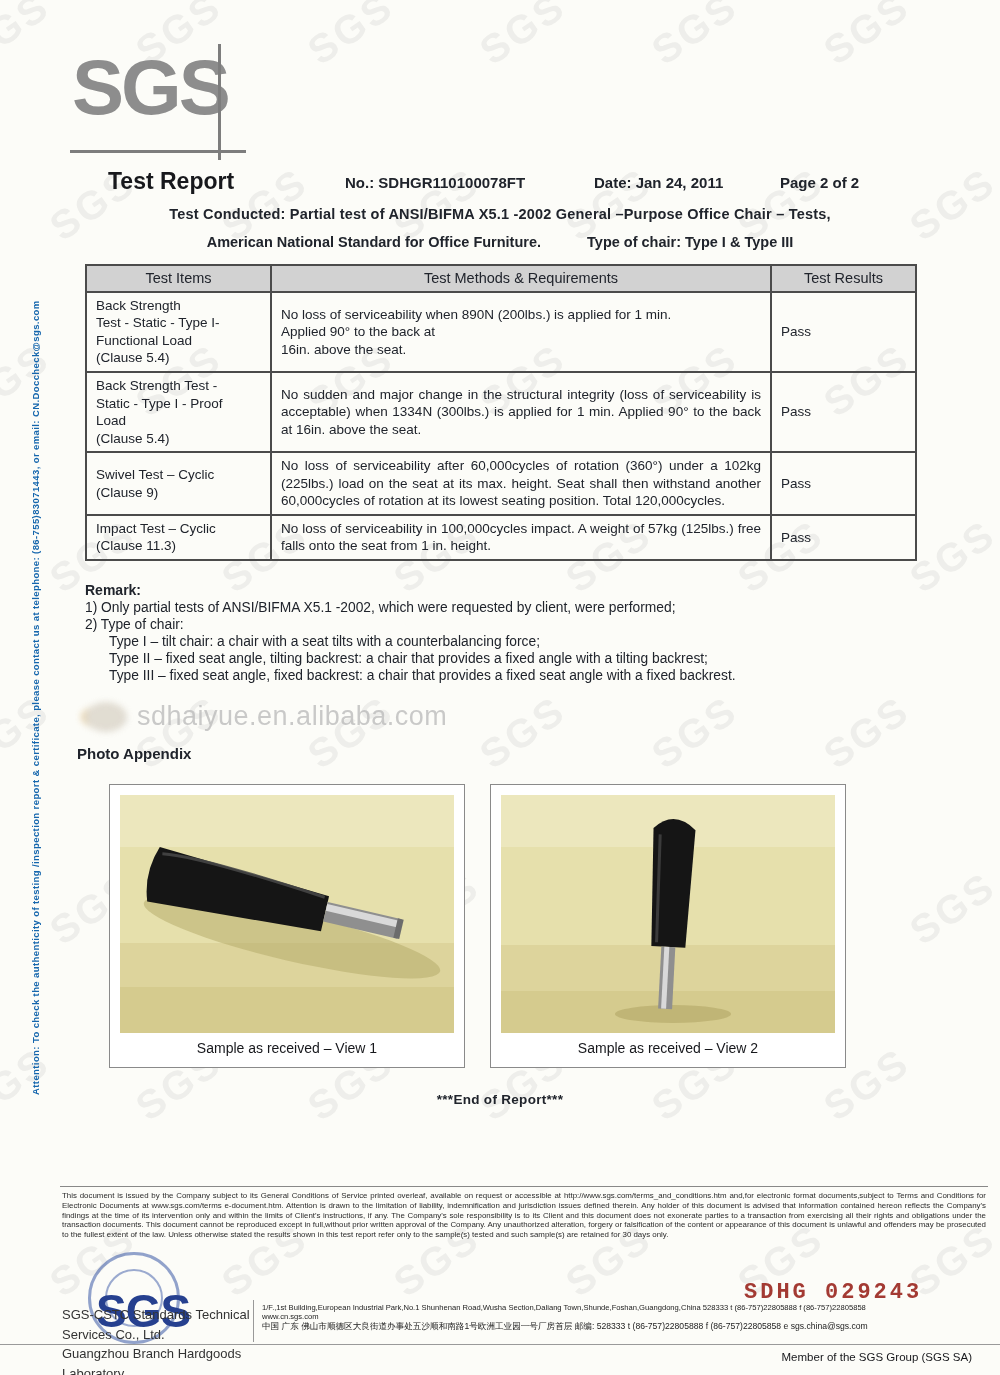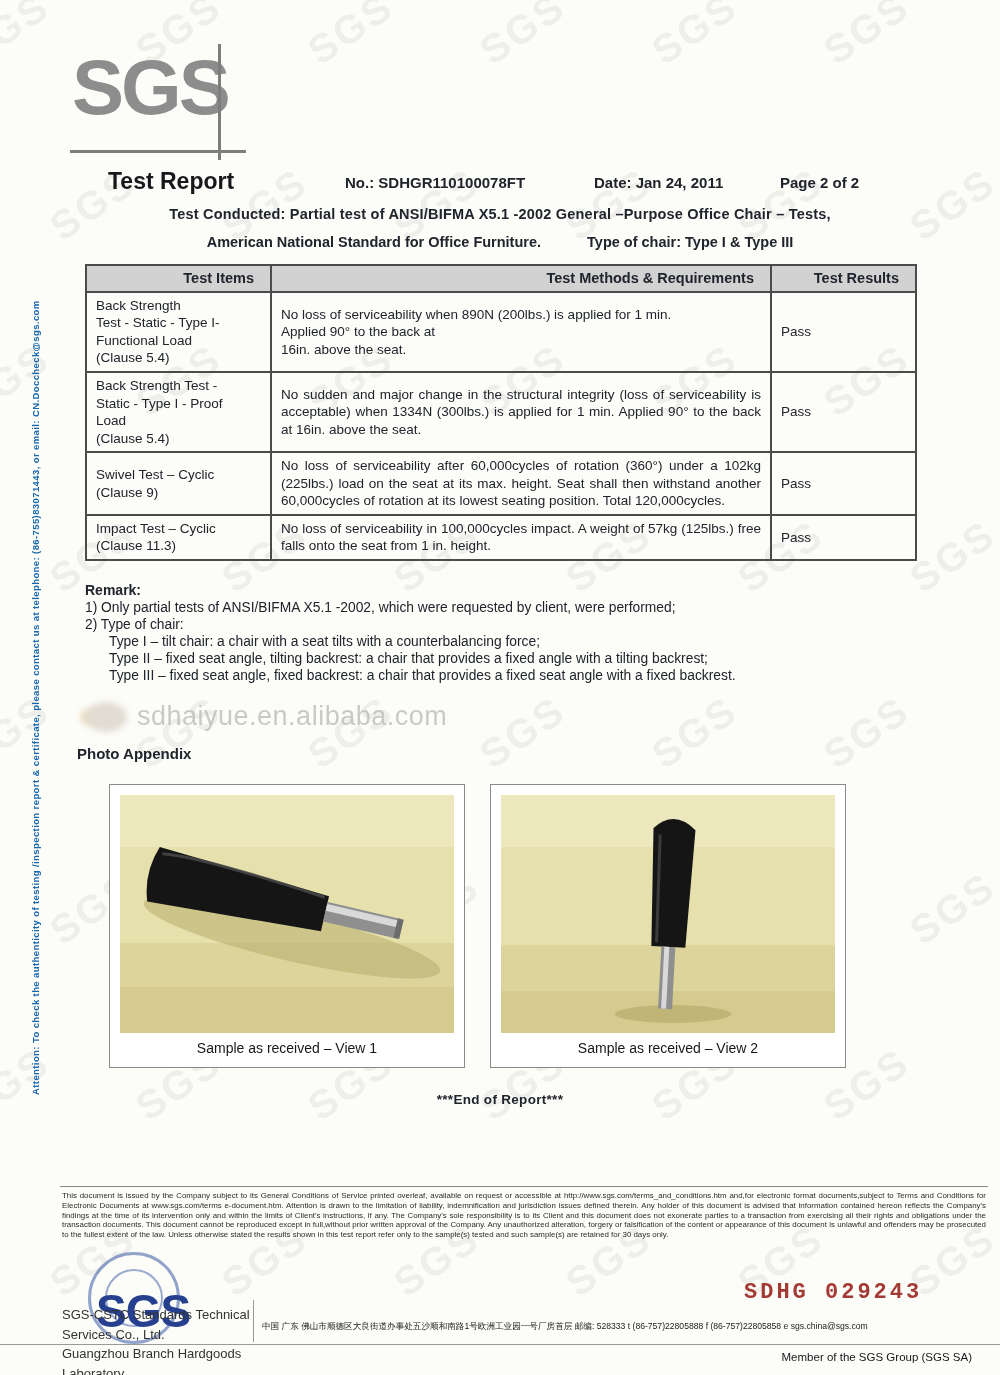--- a/index.html
+++ b/index.html
@@ -28,21 +28,21 @@
   .hdr-date { position:absolute; left:594px; top:174px; font-size:15px; font-weight:700; }
   .hdr-page { position:absolute; left:780px; top:174px; font-size:15px; font-weight:700; }
   .conducted1 { position:absolute; left:80px; top:206px; width:840px; text-align:center; font-size:14.5px; font-weight:700; letter-spacing:0.2px; }
   .conducted2 { position:absolute; left:85px; top:234px; width:830px; display:flex; justify-content:center; gap:46px; font-size:14.5px; font-weight:700; }
 
   
   .flow { position:absolute; left:85px; top:264px; width:830px; }
 
   table.rpt { width:830px; border-collapse:collapse; table-layout:fixed; }
   table.rpt th, table.rpt td { border:2px solid #4b4b4b; font-size:13.5px; line-height:1.3; padding:4px 9px; vertical-align:middle; }
-  table.rpt th { background:#d2d2d2; font-size:14.5px; font-weight:700; text-align:right; padding:3px 16px; }
+  table.rpt th { background:#d2d2d2; font-size:14.5px; font-weight:400; text-align:center; padding:3px 16px; }
   col.c1{width:185px;} col.c2{width:500px;} col.c3{width:145px;}
   td.item { text-align:left; white-space:pre-line; }
   td.method { text-align:justify; white-space:pre-line; }
   td.result { text-align:left; }
 
   .remark { margin-top:21px; font-size:13.8px; }
   .remark .rk-title { font-weight:700; font-size:14px; }
   .remark .rk-line { margin-top:2px; }
   .remark .rk-sub { margin-top:2px; padding-left:24px; }
 
@@ -265,20 +265,21 @@
       <span class="stamp-inner"></span>
     </div>
     <div class="logo-bottom">SGS</div>
 
     <div class="company-lines">
       <div>SGS-CSTC Standards Technical Services Co., Ltd.</div>
       <div>Guangzhou Branch Hardgoods Laboratory.</div>
     </div>
 
     <div class="v-div"></div>
+    <div class="addr-en">1/F.,1st Building,European Industrial Park,No.1 Shunhenan Road,Wusha Section,Daliang Town,Shunde,Foshan,Guangdong,China    528333   t (86-757)22805888   f (86-757)22805858    www.cn.sgs.com</div>
     <div class="addr-cn">中国 广东 佛山市顺德区大良街道办事处五沙顺和南路1号欧洲工业园一号厂房首层 邮编: 528333   t (86-757)22805888   f (86-757)22805858   e  sgs.china@sgs.com</div>
 
     <div class="doc-code">SDHG 029243</div>
 
     <div class="bottom-rule"></div>
     <div class="member">Member of the SGS Group (SGS SA)</div>
 
   </div>
 </div>
 

